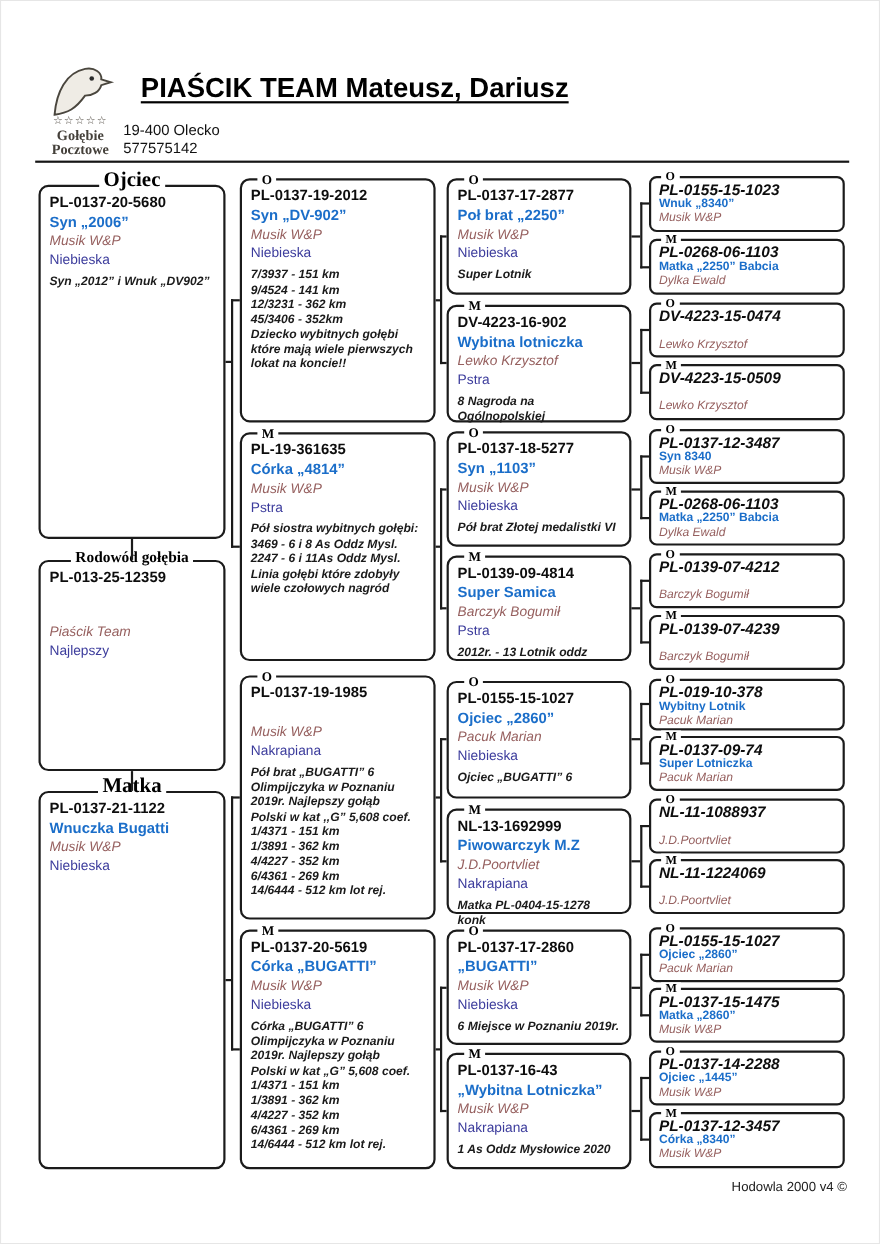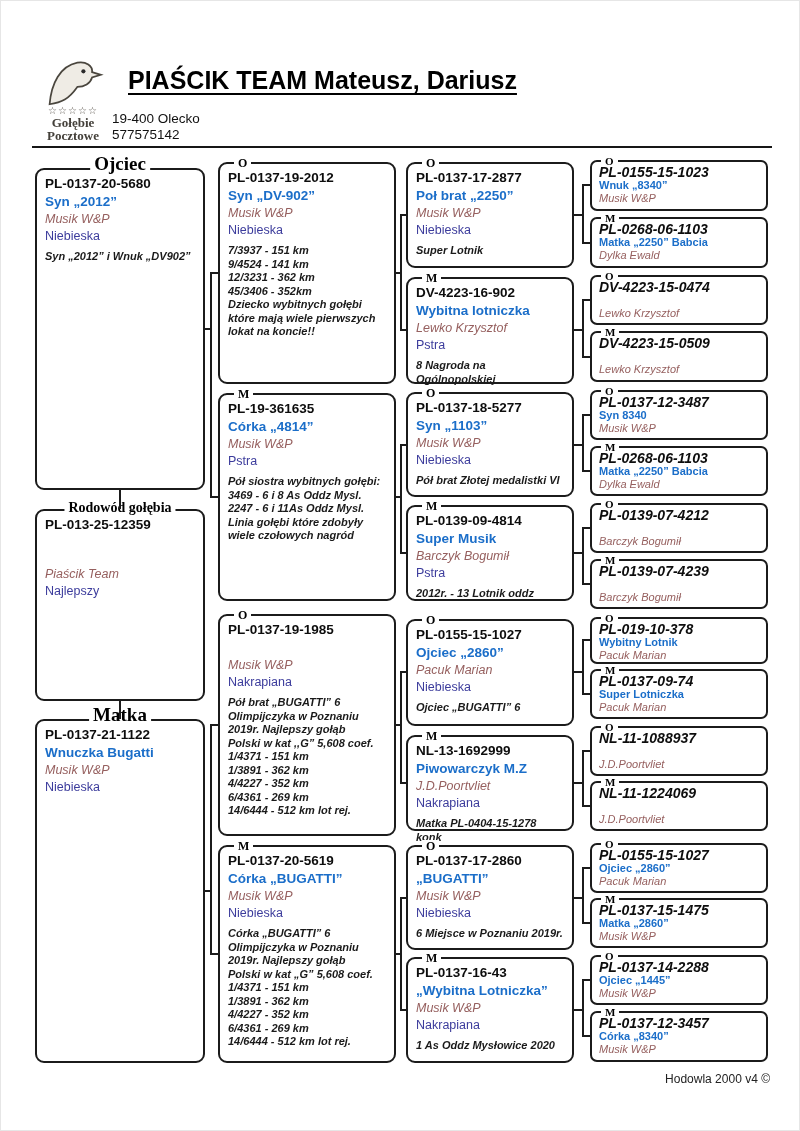--- a/index.html
+++ b/index.html
@@ -63,21 +63,21 @@
     <div class="addr">19-400 Olecko</div>
     <div class="addr">577575142</div>
   </div>
 
   <div class="rule"></div>
 
   <div id="pedigree">
       <div class="box" style="left: 35px; top: 168px; width: 170px; height: 322px;">
         <span class="tag center big">Ojciec</span>
         <div class="ring">PL-0137-20-5680</div>
-        <div class="name">Syn „2012”</div>
+        <div class="name">Syn „2006”</div>
         <div class="breeder">Musik W&amp;P</div>
         <div class="color">Niebieska</div>
         <div class="comment">Syn „2012” i Wnuk „DV902”</div>
       </div>
       <div class="box subject" style="left: 35px; top: 509px; width: 170px; height: 192px;">
         <span class="tag center mid">Rodowód gołębia</span>
         <div class="ring">PL-013-25-12359</div>
         <div class="name"></div>
         <div class="breeder">Piaścik Team</div>
         <div class="color">Najlepszy</div>
@@ -167,21 +167,21 @@
         <span class="tag">O</span>
         <div class="ring">PL-0137-18-5277</div>
         <div class="name">Syn „1103”</div>
         <div class="breeder">Musik W&amp;P</div>
         <div class="color">Niebieska</div>
         <div class="comment">Pół brat Złotej medalistki VI</div>
       </div>
       <div class="box" style="left: 406px; top: 505px; width: 168px; height: 96px;">
         <span class="tag">M</span>
         <div class="ring">PL-0139-09-4814</div>
-        <div class="name">Super Musik</div>
+        <div class="name">Super Samica</div>
         <div class="breeder">Barczyk Bogumił</div>
         <div class="color">Pstra</div>
         <div class="comment">2012r. - 13 Lotnik oddz</div>
       </div>
       <div class="box" style="left: 406px; top: 619px; width: 168px; height: 107px;">
         <span class="tag">O</span>
         <div class="ring">PL-0155-15-1027</div>
         <div class="name">Ojciec „2860”</div>
         <div class="breeder">Pacuk Marian</div>
         <div class="color">Niebieska</div>

